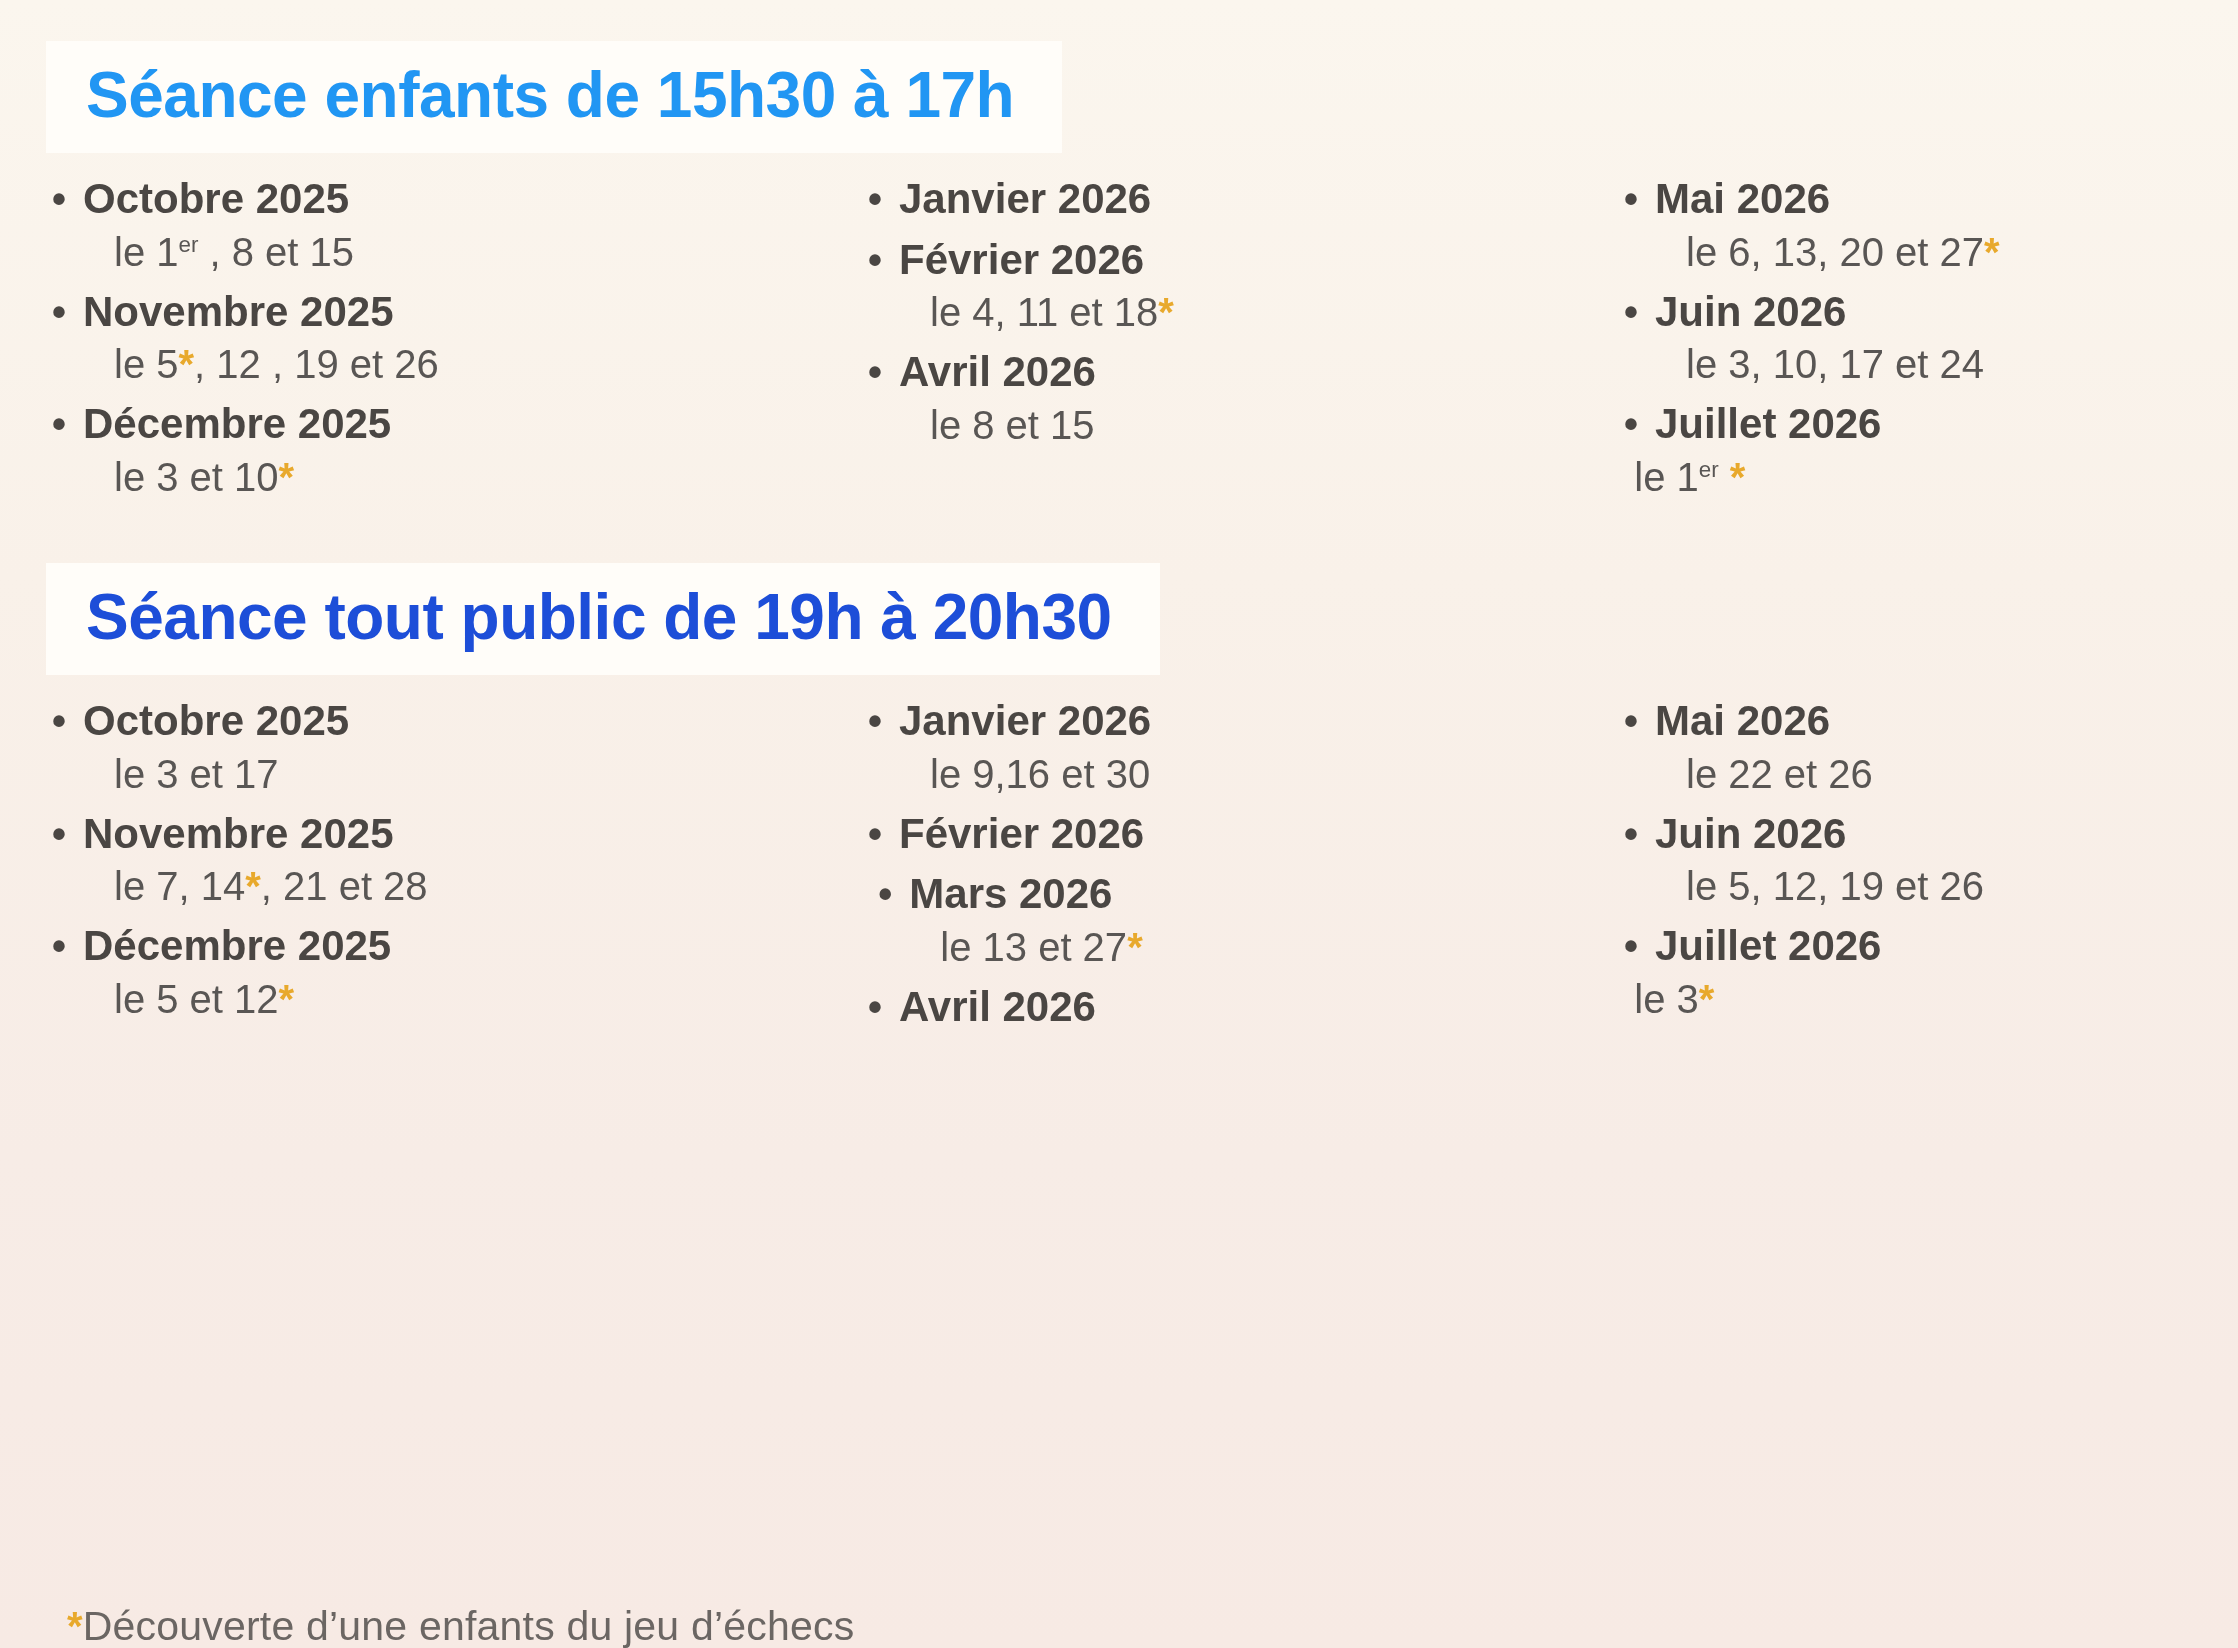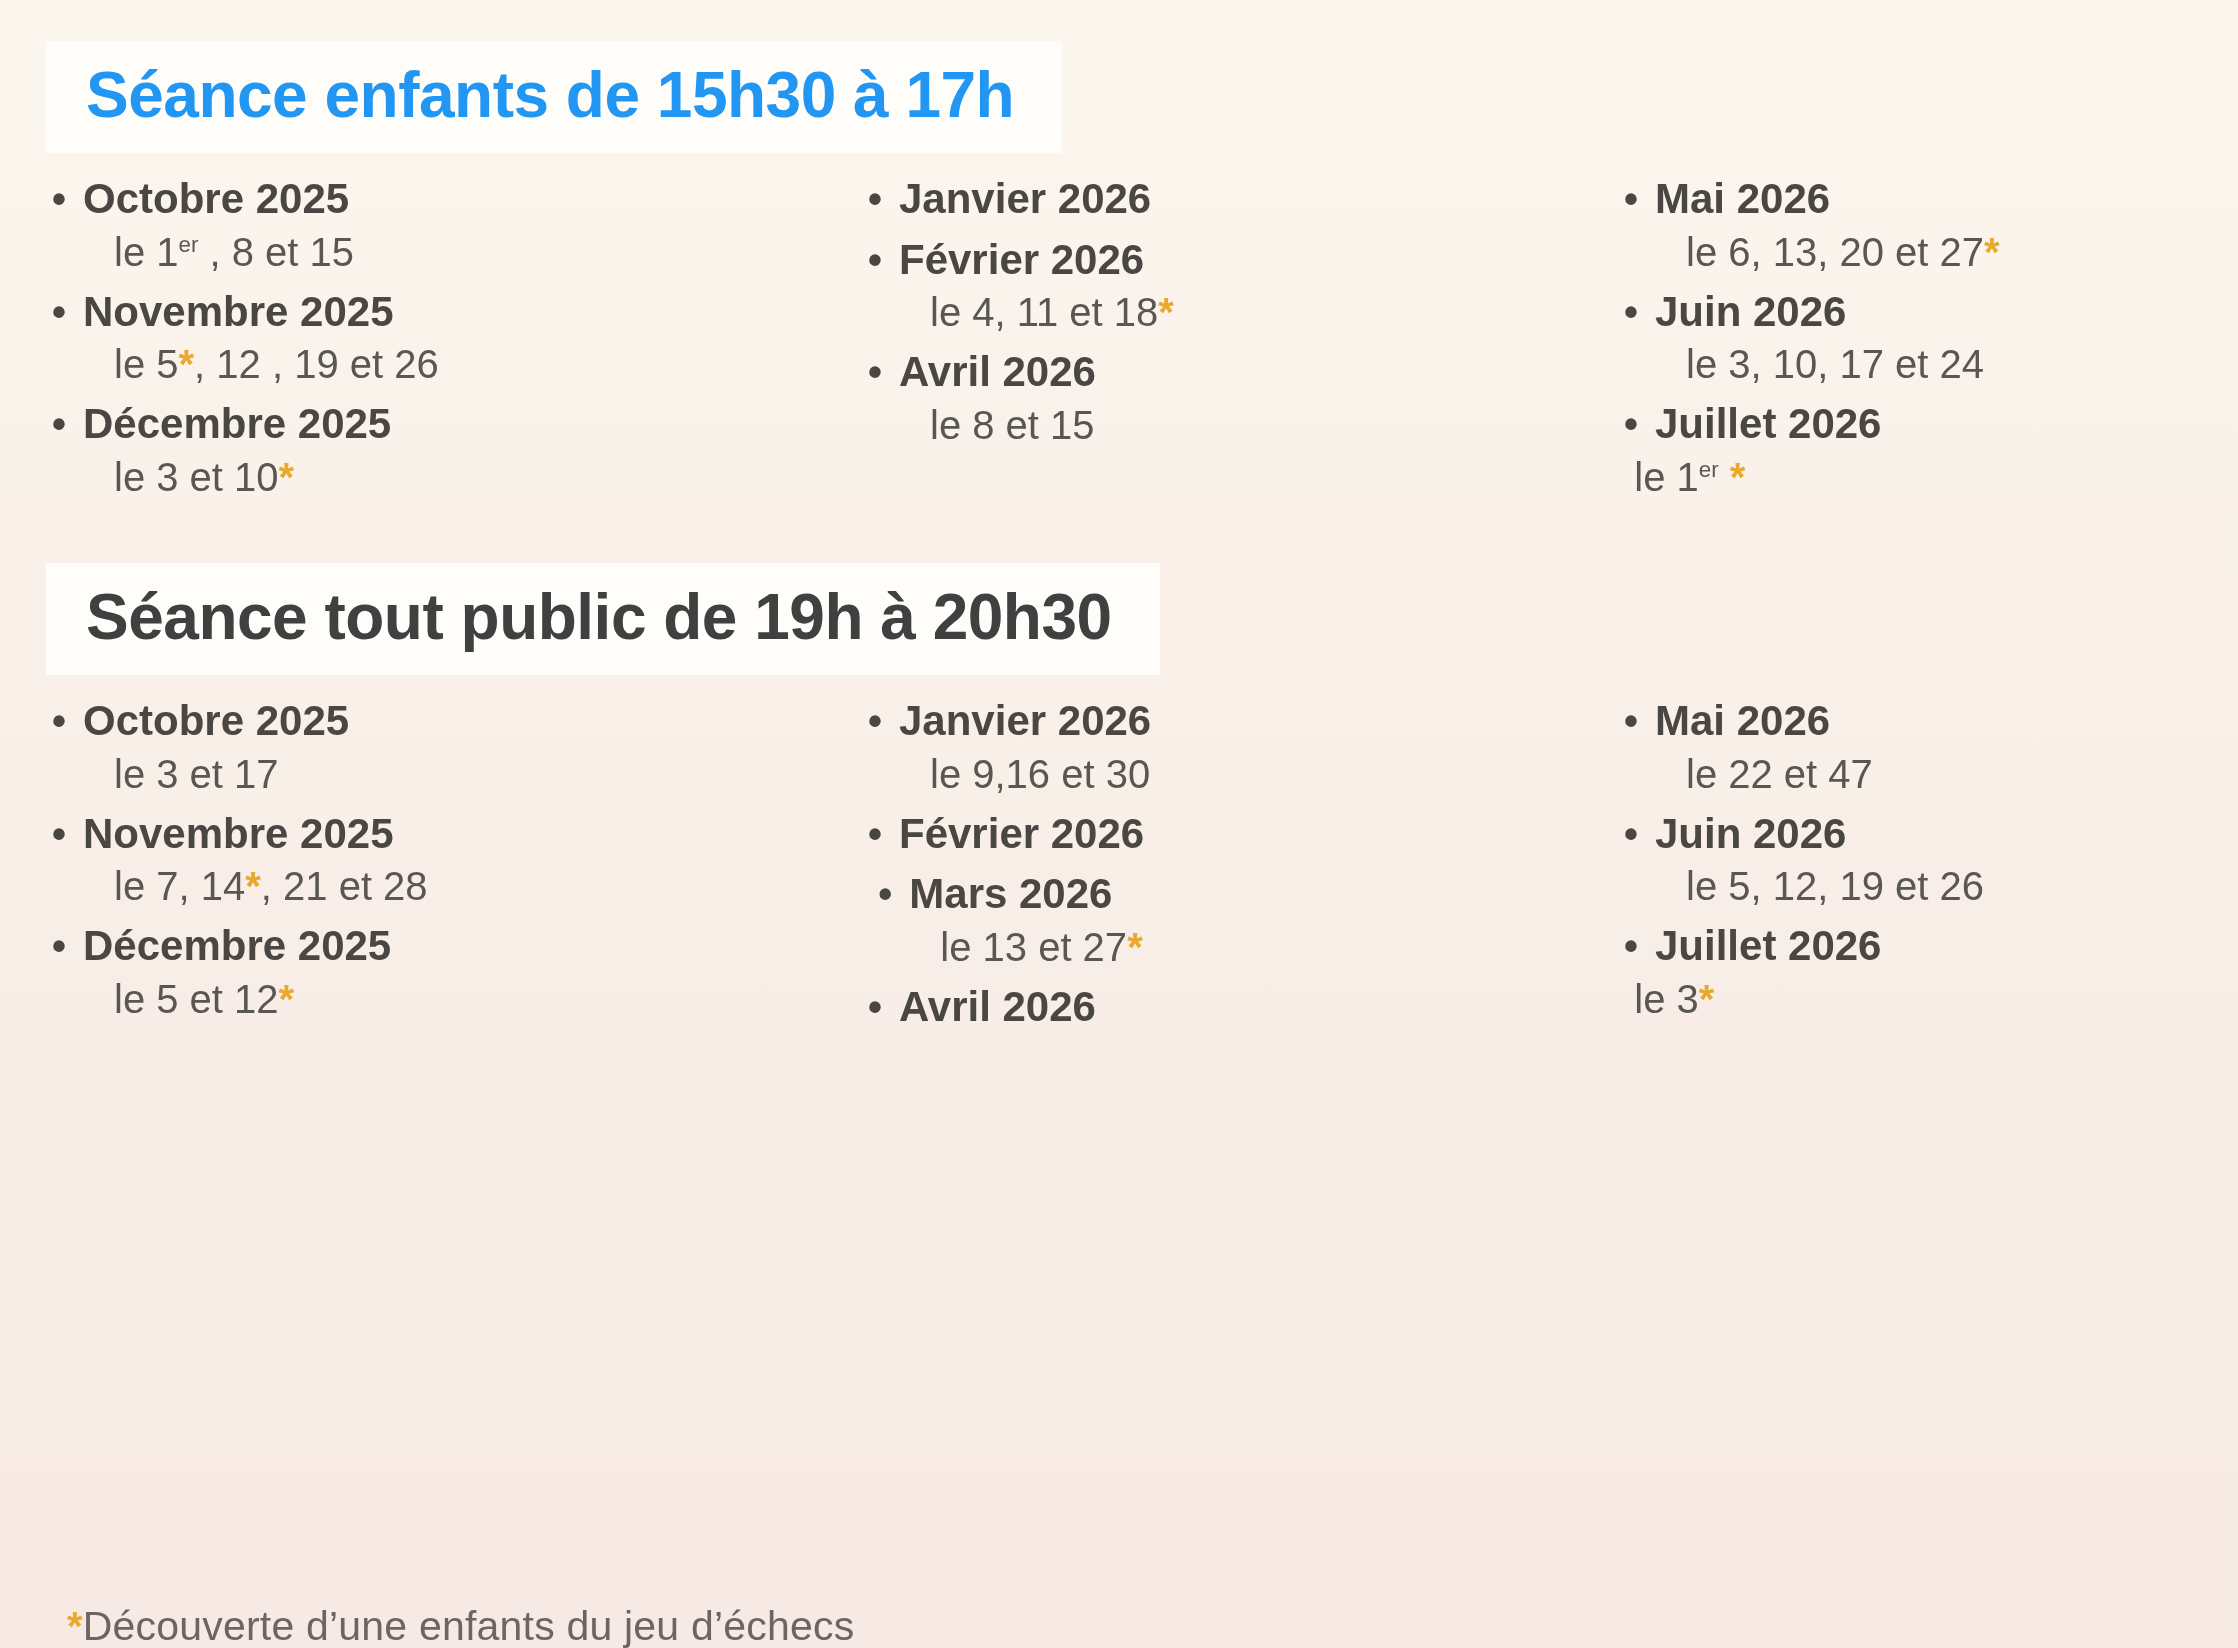--- a/index.html
+++ b/index.html
@@ -43,21 +43,21 @@
   }
   .title-plate h2 {
     margin: 0;
     font-size: 64px;
     font-weight: 700;
     letter-spacing: -0.5px;
     line-height: 1;
     white-space: nowrap;
   }
   .title-children { color: #2196f3; }
-  .title-public { color: #404040; }
+  .title-public { color: #1d4ed8; }
 
   .cols {
     display: flex;
     padding: 0 34px 0 52px;
     margin-top: 19px;
   }
   .col {
     flex: 0 0 auto;
   }
   .col-1 { width: 816px; }
@@ -264,21 +264,21 @@
           </div>
         </div>
       </div>
 
       <div class="col col-3">
         <div class="month-block">
           <div class="month">
             <span class="bullet">•</span>
             <span>Mai 2026</span>
           </div>
-          <div class="dates">le 22 et 47</div>
+          <div class="dates">le 22 et 26</div>
         </div>
         <div class="month-block">
           <div class="month">
             <span class="bullet">•</span>
             <span>Juin 2026</span>
           </div>
           <div class="dates">le 5, 12, 19 et 26</div>
         </div>
         <div class="month-block">
           <div class="month">

